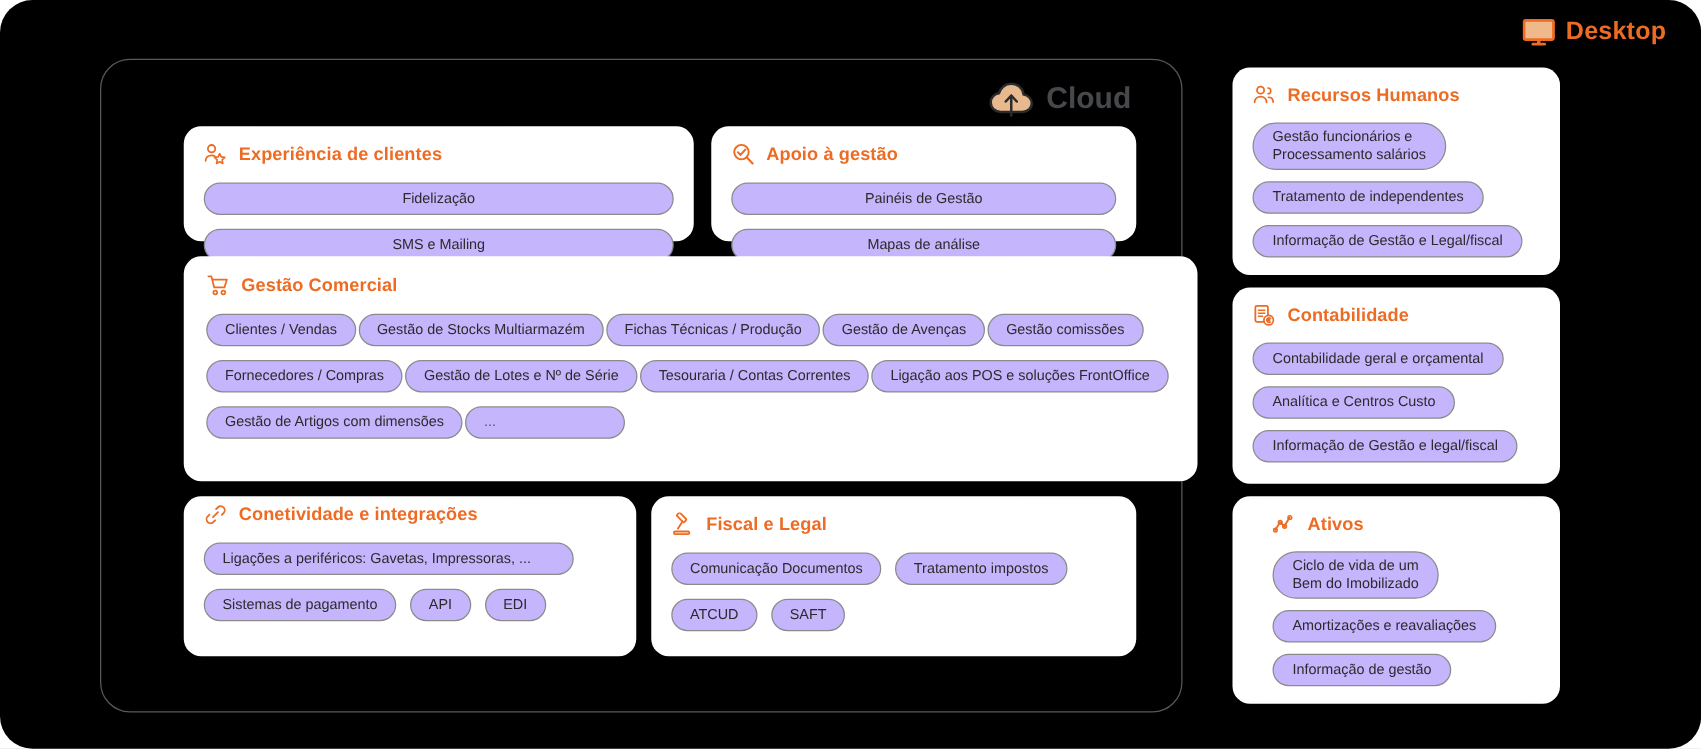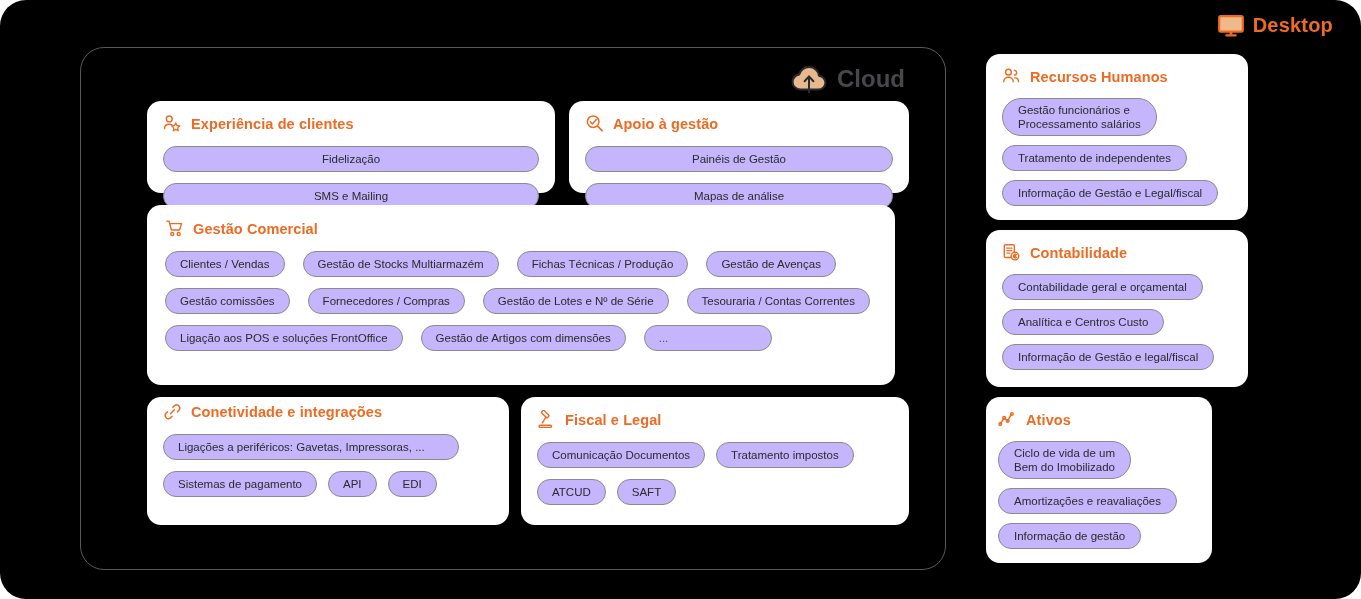--- a/index.html
+++ b/index.html
@@ -53,39 +53,39 @@
     border:1px solid #8b8b8b;border-radius:999px;
     color:#2b2b2b;font-size:11.5px;line-height:1.25;
     display:flex;align-items:center;justify-content:center;
     box-sizing:border-box;background:#c4b5fd;white-space:nowrap;
   }
   .pill.multiline{white-space:normal;text-align:left;justify-content:flex-start;}
 
   
   #card-experiencia{left:146px;top:100px;width:408px;height:92px;padding:13px 16px;}
   #card-apoio{left:568px;top:100px;width:340px;height:92px;padding:13px 16px;}
-  #card-comercial{left:146px;top:204px;width:748px;height:180px;padding:14px 18px;}
+  #card-comercial{left:146px;top:204px;width:811px;height:180px;padding:14px 18px;}
   #card-conetividade{left:146px;top:396px;width:362px;height:128px;padding:5px 16px;}
   #card-fiscal{left:520px;top:396px;width:388px;height:128px;padding:13px 16px;}
 
   #card-experiencia .pills,#card-apoio .pills{margin-top:13px;gap:11px;flex-direction:column;}
   #card-experiencia .pill,#card-apoio .pill{height:26px;padding:0 13px;}
 
-  #card-comercial .pills{margin-top:13px;gap:11px 18px;}
+  #card-comercial .pills{margin-top:13px;gap:11px 2px;}
   #card-comercial .pill{height:26px;padding:0 14px;}
 
   #card-conetividade .pills,#card-fiscal .pills{margin-top:13px;gap:11px;}
   #card-conetividade .pill,#card-fiscal .pill{height:26px;padding:0 14px;}
   #card-conetividade .pill.wide{width:296px;justify-content:flex-start;}
   .pill.dots{width:128px;justify-content:flex-start;padding-left:18px;color:#555;}
 
   
   #card-rh{left:986px;top:54px;width:262px;height:166px;padding:13px 16px;}
   #card-contab{left:986px;top:230px;width:262px;height:157px;padding:13px 16px;}
-  #card-ativos{left:986px;top:397px;width:226px;height:166px;padding:13px 12px;}
+  #card-ativos{left:986px;top:397px;width:262px;height:166px;padding:13px 32px;}
   .right .pills{margin-top:12px;flex-direction:column;gap:9px;align-items:flex-start;}
   .right .pill{height:26px;padding:0 15px;}
   .right .pill.tall{height:38px;padding:5px 15px;align-items:center;}
 </style>
 </head>
 <body>
 
 <div id="stage">
 
   <div id="desktop-badge">

